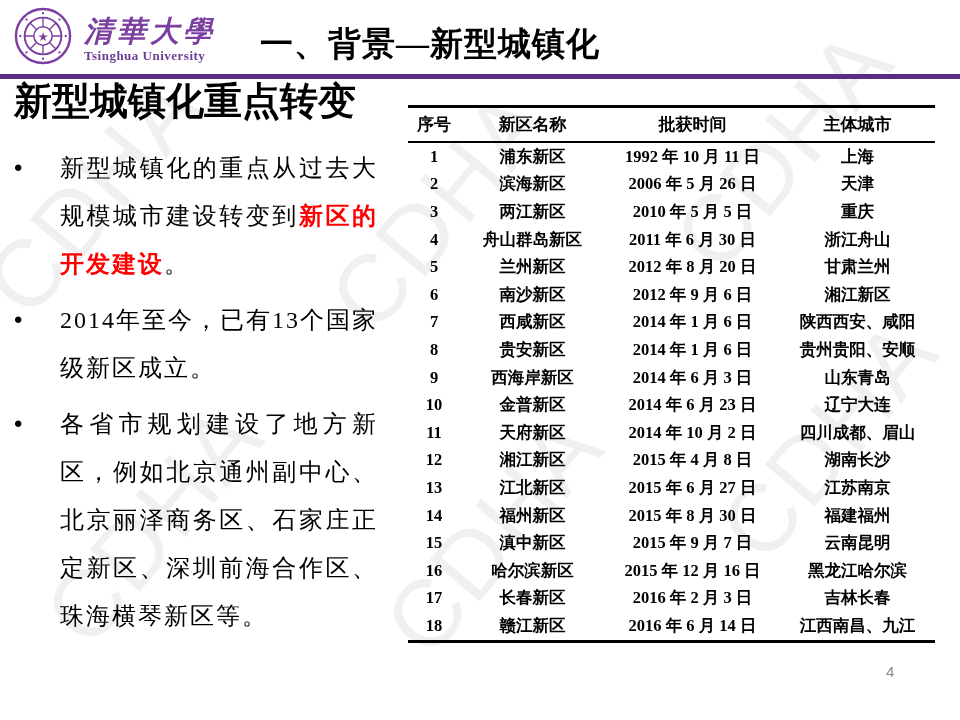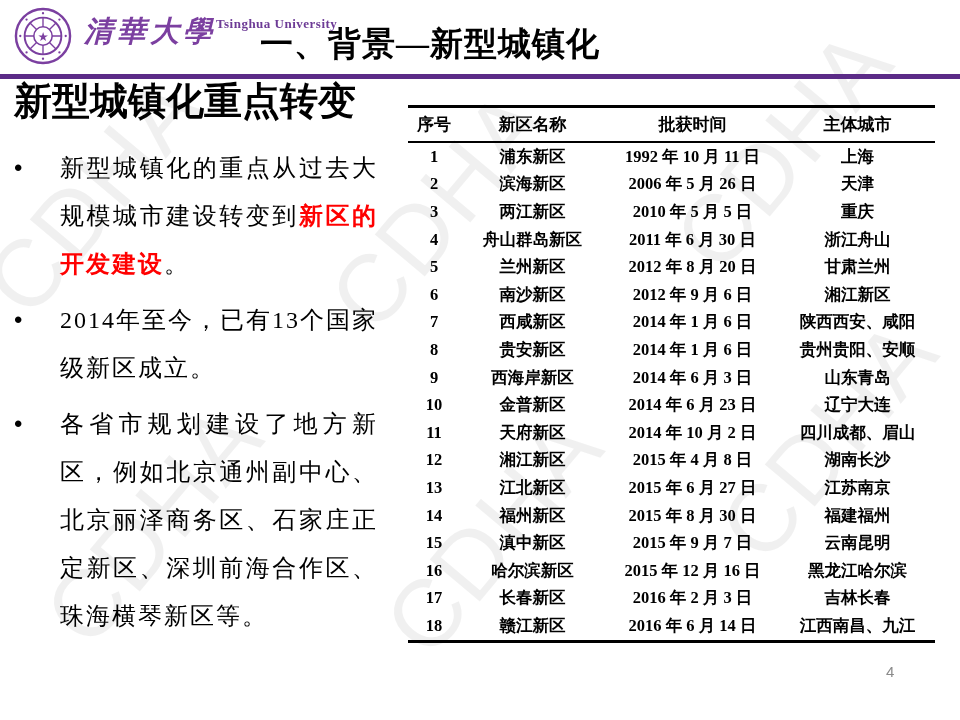--- a/index.html
+++ b/index.html
@@ -12,21 +12,21 @@
     position:absolute;font-family:"Liberation Sans",sans-serif;
     font-size:95px;color:rgba(0,0,0,0.06);letter-spacing:2px;
     transform:rotate(-50deg);white-space:nowrap;user-select:none;pointer-events:none;
   }
   .wm1{left:-45px;top:140px;} .wm2{left:300px;top:155px;} .wm3{left:645px;top:95px;}
   .wm4{left:15px;top:470px;}  .wm5{left:355px;top:480px;} .wm6{left:690px;top:385px;}
   
   #header{position:absolute;left:0;top:0;width:960px;height:74px;}
   #logo{position:absolute;left:14px;top:7px;display:flex;align-items:flex-start;}
   #seal{width:58px;height:58px;margin-right:12px;}
-  #logo-names{display:flex;flex-direction:row;padding-top:8px;}
+  #logo-names{display:flex;flex-direction:column;padding-top:8px;}
   #logo-zh{
     font-size:29px;font-weight:bold;font-style:italic;color:#7b3fa0;
     letter-spacing:4px;line-height:32px;font-family:"Liberation Serif",serif;
   }
   #logo-en{font-size:13px;color:#6d3b96;font-weight:bold;line-height:18px;
     font-family:"Liberation Serif",serif;letter-spacing:0.5px;}
   #slide-title{
     position:absolute;left:260px;top:22px;width:520px;text-align:left;
     font-size:33px;font-weight:bold;color:#000;letter-spacing:1px;
     font-family:"Liberation Serif",serif;

